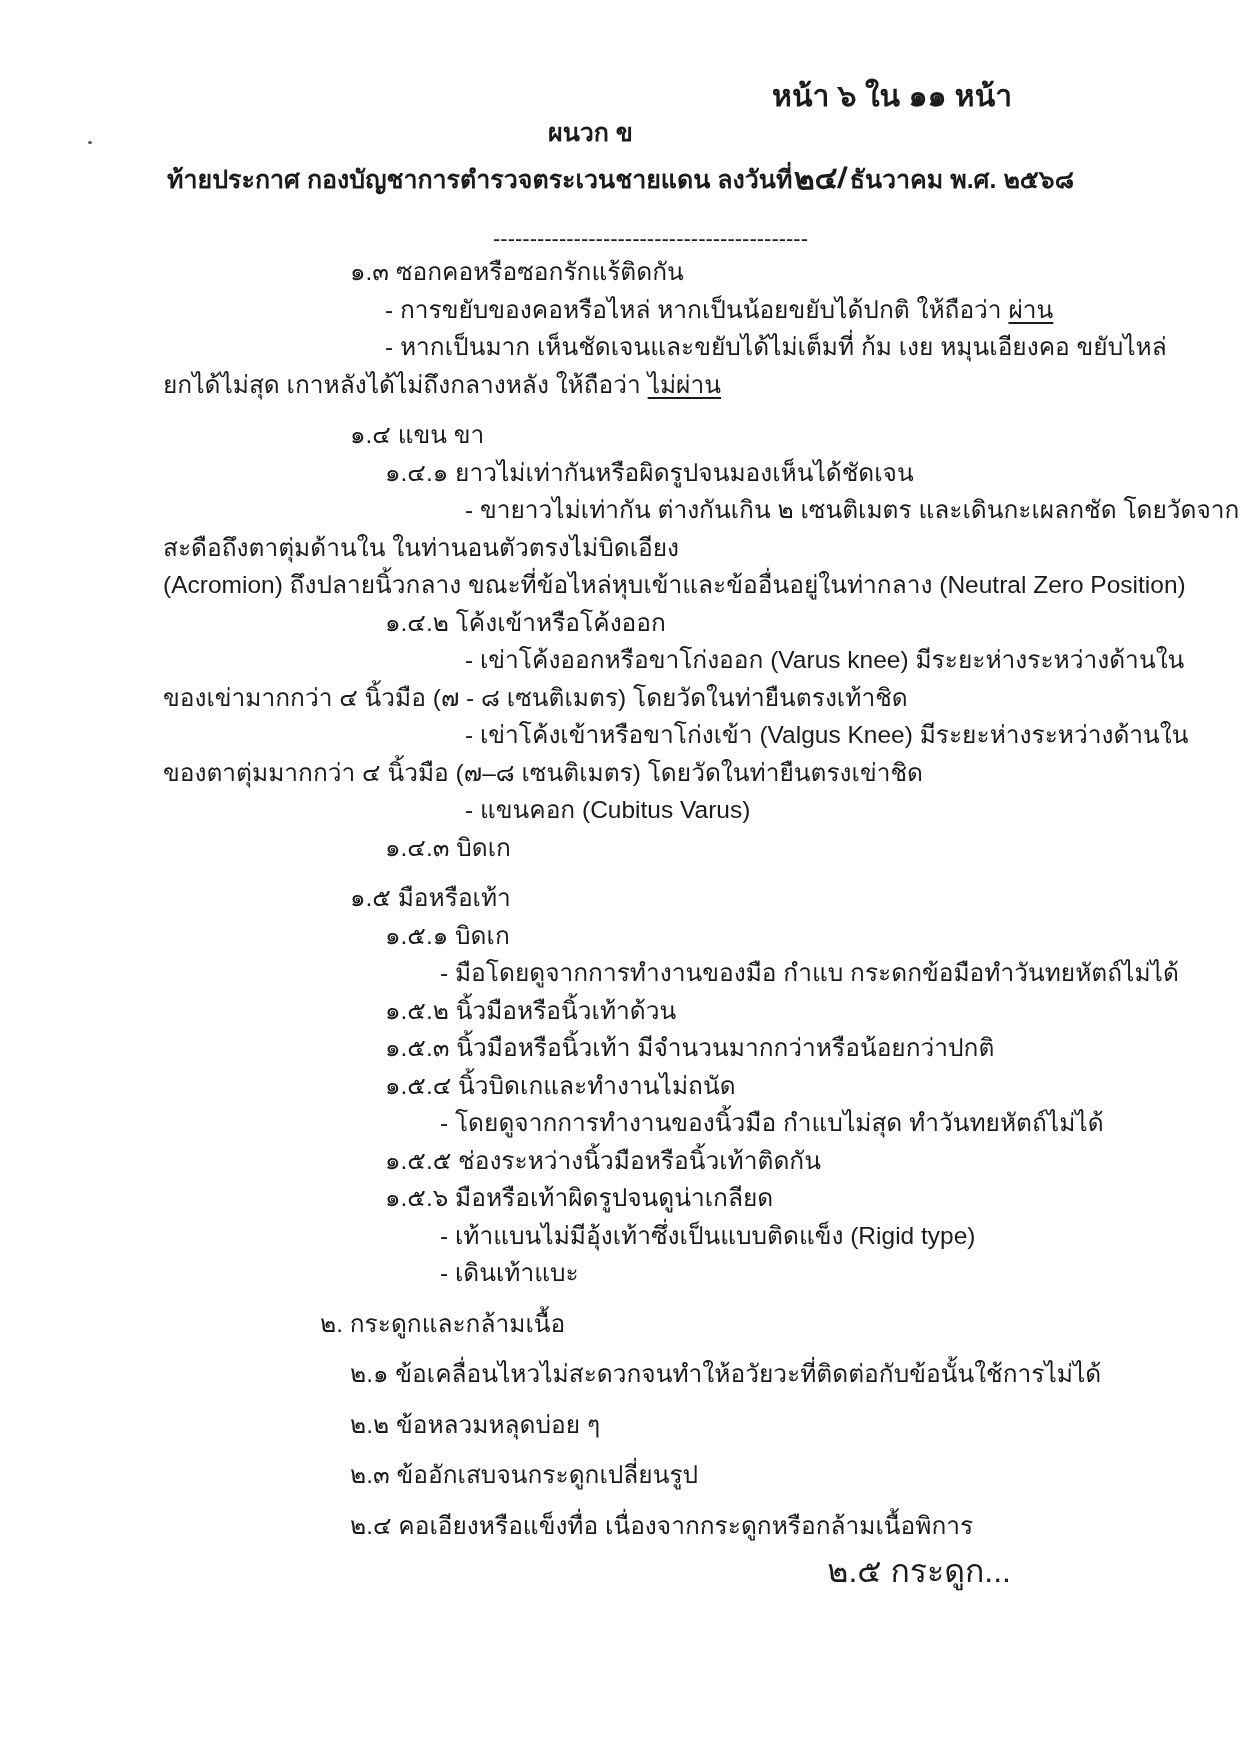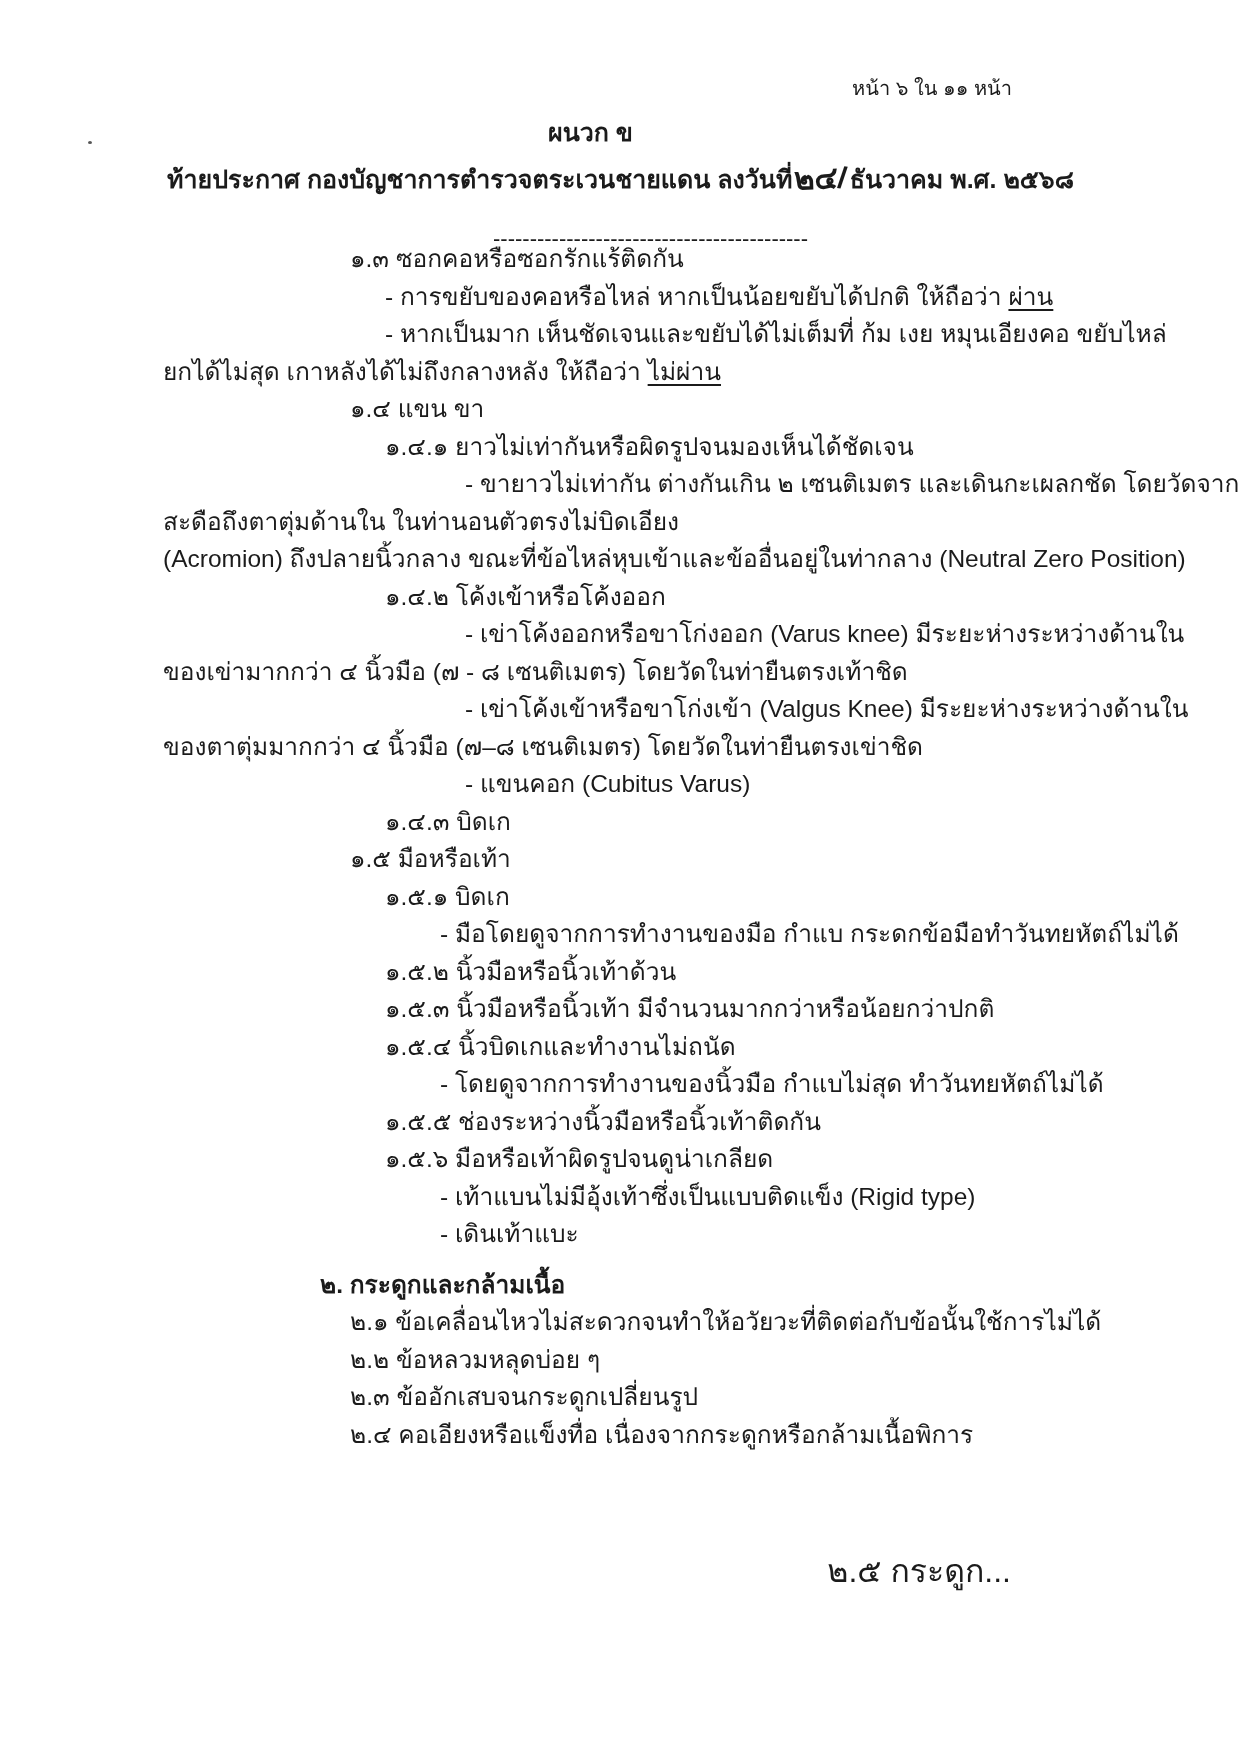--- a/index.html
+++ b/index.html
@@ -10,22 +10,22 @@
     margin: 0 auto;
     background: #ffffff;
     color: #1b1b1b;
     font-family: "Liberation Sans", sans-serif;
     overflow: hidden;
   }
   .page-indicator {
     position: absolute;
     top: 72px;
     right: 229px;
-    font-size: 20px;
-    font-weight: 400;
+    font-size: 30px;
+    font-weight: 700;
     white-space: nowrap;
   }
   .annex-label {
     position: absolute;
     top: 112px;
     left: 0;
     right: 60px;
     text-align: center;
     font-size: 25px;
     font-weight: 700;
@@ -71,25 +71,25 @@
     width: 100%;
   }
   .doc-line {
     height: 37.5px;
     line-height: 37.5px;
     font-size: 24.5px;
     white-space: nowrap;
   }
   .lvl0 { padding-left: 163px; }
   .lvl1 { padding-left: 320px; }
-  .lvl2 { padding-left: 350px; }
+  .lvl2 { padding-left: 350px; margin-top: 13px; }
   .lvl3 { padding-left: 385px; }
   .lvl4 { padding-left: 440px; }
   .lvl5 { padding-left: 465px; }
-  .bold { font-weight: 700; }
+  .bold { font-weight: 400; }
   .gap  { margin-top: 13px; }
   .u    { text-decoration: underline; text-underline-offset: 4px; }
   .continuation-note {
     position: absolute;
     top: 1545px;
     right: 230px;
     font-size: 32px;
     white-space: nowrap;
   }
   .speck {

